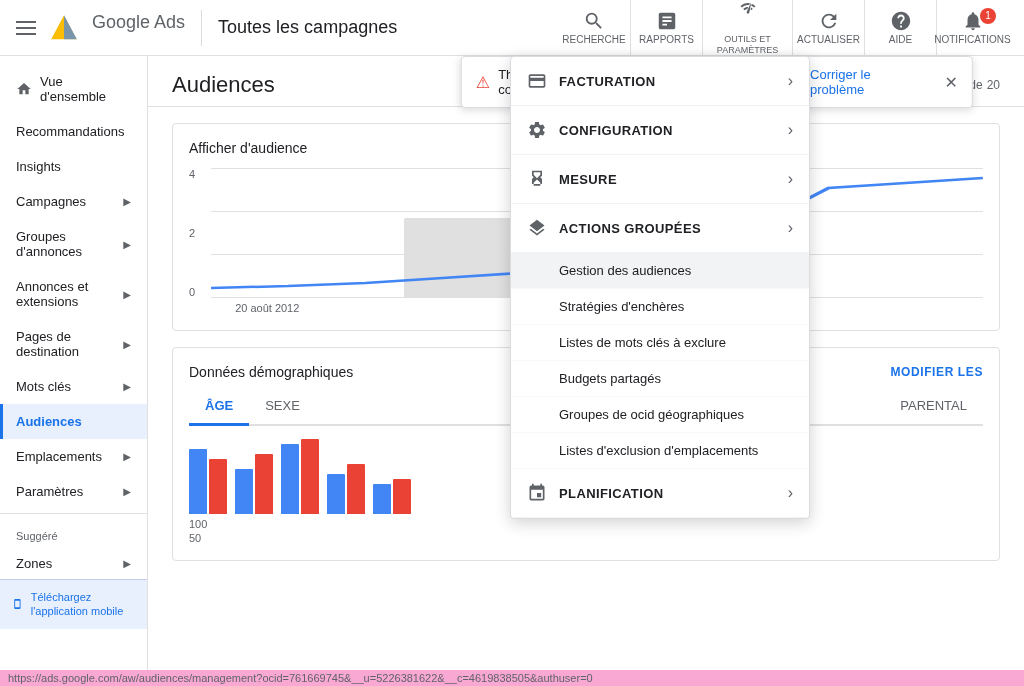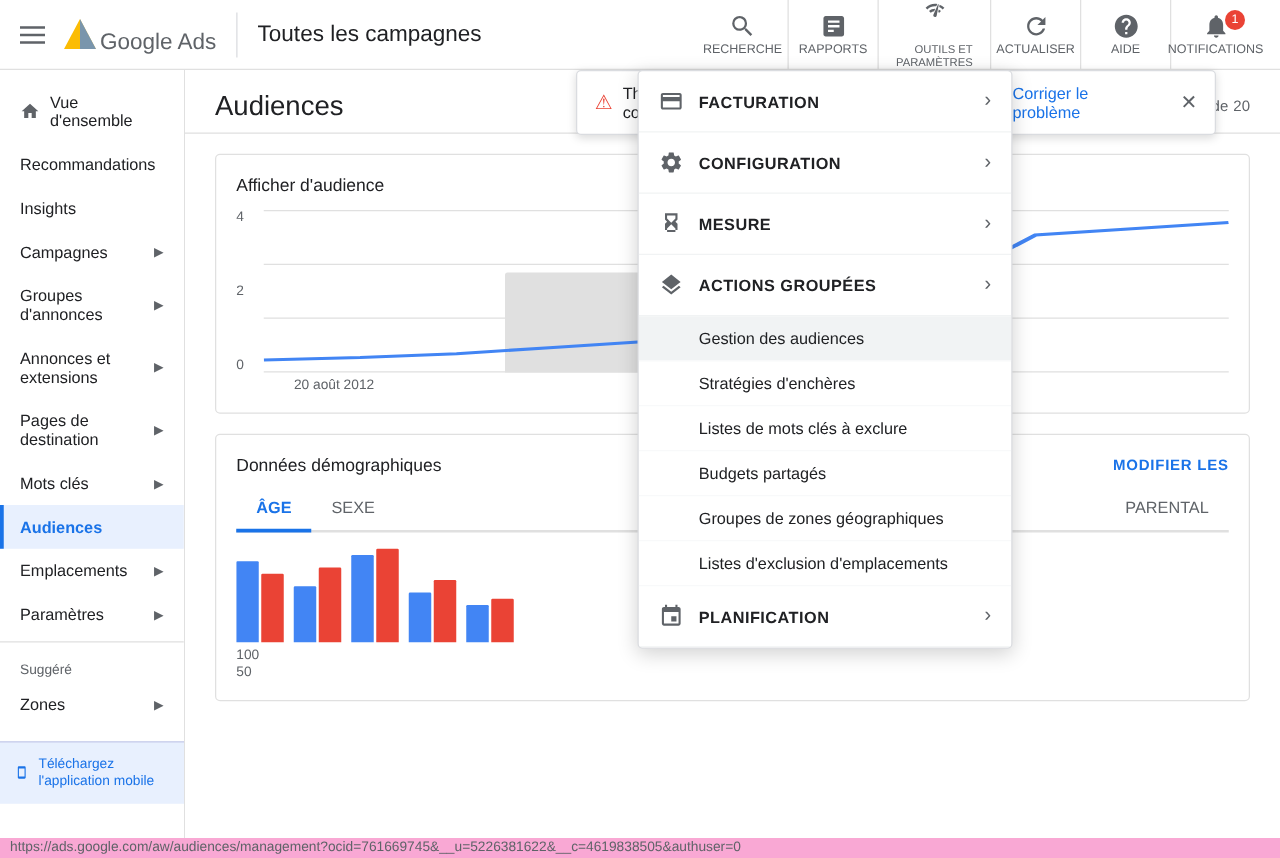--- a/index.html
+++ b/index.html
@@ -16,21 +16,21 @@
       position: relative;
       z-index: 100;
     }
     .hamburger {
       cursor: pointer;
       margin-right: 12px;
       display: flex; flex-direction: column; gap: 4px;
     }
     .hamburger span { display: block; width: 20px; height: 2px; background: #5f6368; }
     .logo-area {
-      display: flex; align-items: flex-end; gap: 0;
+      display: flex; align-items: flex-start; gap: 12px;
     }
     .logo-triangle {
       width: 32px; height: 32px;
     }
     .google-ads-text {
       font-size: 18px; font-weight: 400; color: #5f6368;
     }
     .divider-v {
       width: 1px; height: 36px; background: #dadce0; margin: 0 16px;
     }
@@ -209,21 +209,21 @@
     
     .status-bar {
       position: absolute; bottom: 0; left: 0; right: 0;
       background: #f9a8d4; padding: 2px 8px;
       font-size: 11px; color: #5f6368;
       z-index: 50;
     }
 
     
     .download-bar {
-      position: absolute; bottom: 4px; left: 0; width: 148px;
+      position: absolute; bottom: 18px; left: 0; width: 148px;
       background: #e8f0fe; padding: 10px 12px;
       font-size: 12px; color: #1a73e8;
       display: flex; align-items: center; gap: 8px;
       cursor: pointer; border-top: 1px solid #c5cae9;
     }
 
     
     .modifier-btn {
       color: #1a73e8; font-size: 12px; font-weight: 700;
       cursor: pointer; letter-spacing: 0.05em;
@@ -265,21 +265,21 @@
       <svg viewBox="0 0 24 24">
           <path d="M19 3H5c-1.1 0-2 .9-2 2v14c0 1.1.9 2 2 2h14c1.1 0 2-.9 2-2V5c0-1.1-.9-2-2-2zm-7 14H7v-2h5v2zm5-4H7v-2h10v2zm0-4H7V7h10v2z"></path>
         </svg>
       <span class="top-icon-label">RAPPORTS</span>
     </div>
 
     <div class="top-icon-group" style="width:90px;">
       <svg viewBox="0 0 24 24">
           <path d="M15.9 5c-.17 0-.32.09-.41.23l-.07.15-5.18 11.65c-.16.29-.26.61-.26.96 0 1.11.9 2.01 2.01 2.01.96 0 1.77-.68 1.96-1.59l.01-.03L16.4 5.5c0-.28-.22-.5-.5-.5zM1 9l2 2c2.88-2.88 6.79-4.08 10.53-3.62l1.19-2.68C9.89 3.84 4.74 5.27 1 9zm20 2l2-2c-1.64-1.64-3.55-2.82-5.59-3.57l-.53 2.82c1.5.62 2.9 1.53 4.12 2.75zm-4 4l2-2c-.8-.8-1.7-1.42-2.66-1.89l-.55 2.92c.42.27.83.59 1.21.97zM5 13l2 2c1.13-1.13 2.56-1.79 4.03-1.93l1.28-2.88c-2.63-.08-5.3.87-7.31 2.81z"></path>
         </svg>
-      <span class="top-icon-label" style="font-size:9px; text-align:right;margin-top:18px;">OUTILS ET<br>PARAMÈTRES</span>
+      <span class="top-icon-label" style="font-size:9px; text-align:center;margin-top:18px;">OUTILS ET<br>PARAMÈTRES</span>
     </div>
 
     <div class="top-icon-group">
       <svg viewBox="0 0 24 24">
           <path d="M17.65 6.35C16.2 4.9 14.21 4 12 4c-4.42 0-7.99 3.58-7.99 8s3.57 8 7.99 8c3.73 0 6.84-2.55 7.73-6h-2.08c-.82 2.33-3.04 4-5.65 4-3.31 0-6-2.69-6-6s2.69-6 6-6c1.66 0 3.14.69 4.22 1.78L13 11h7V4l-2.35 2.35z"></path>
         </svg>
       <span class="top-icon-label">ACTUALISER</span>
     </div>
 
     <div class="top-icon-group">
@@ -504,21 +504,21 @@
   <div class="menu-sub-item">
     <span>Stratégies d'enchères</span>
   </div>
   <div class="menu-sub-item">
     <span>Listes de mots clés à exclure</span>
   </div>
   <div class="menu-sub-item">
     <span>Budgets partagés</span>
   </div>
   <div class="menu-sub-item">
-    <span>Groupes de zones géographiques</span>
+    <span>Groupes de ocid géographiques</span>
   </div>
   <div class="menu-sub-item">
     <span>Listes d'exclusion d'emplacements</span>
   </div>
 
   <div class="menu-item-main">
     <div class="menu-item-left">
       <svg class="menu-item-icon" viewBox="0 0 24 24" fill="#5f6368">
         <path d="M17 12h-5v5h5v-5zM16 1v2H8V1H6v2H5c-1.11 0-1.99.9-1.99 2L3 19c0 1.1.89 2 2 2h14c1.1 0 2-.9 2-2V5c0-1.1-.9-2-2-2h-1V1h-2zm3 18H5V8h14v11z"></path>
       </svg>

